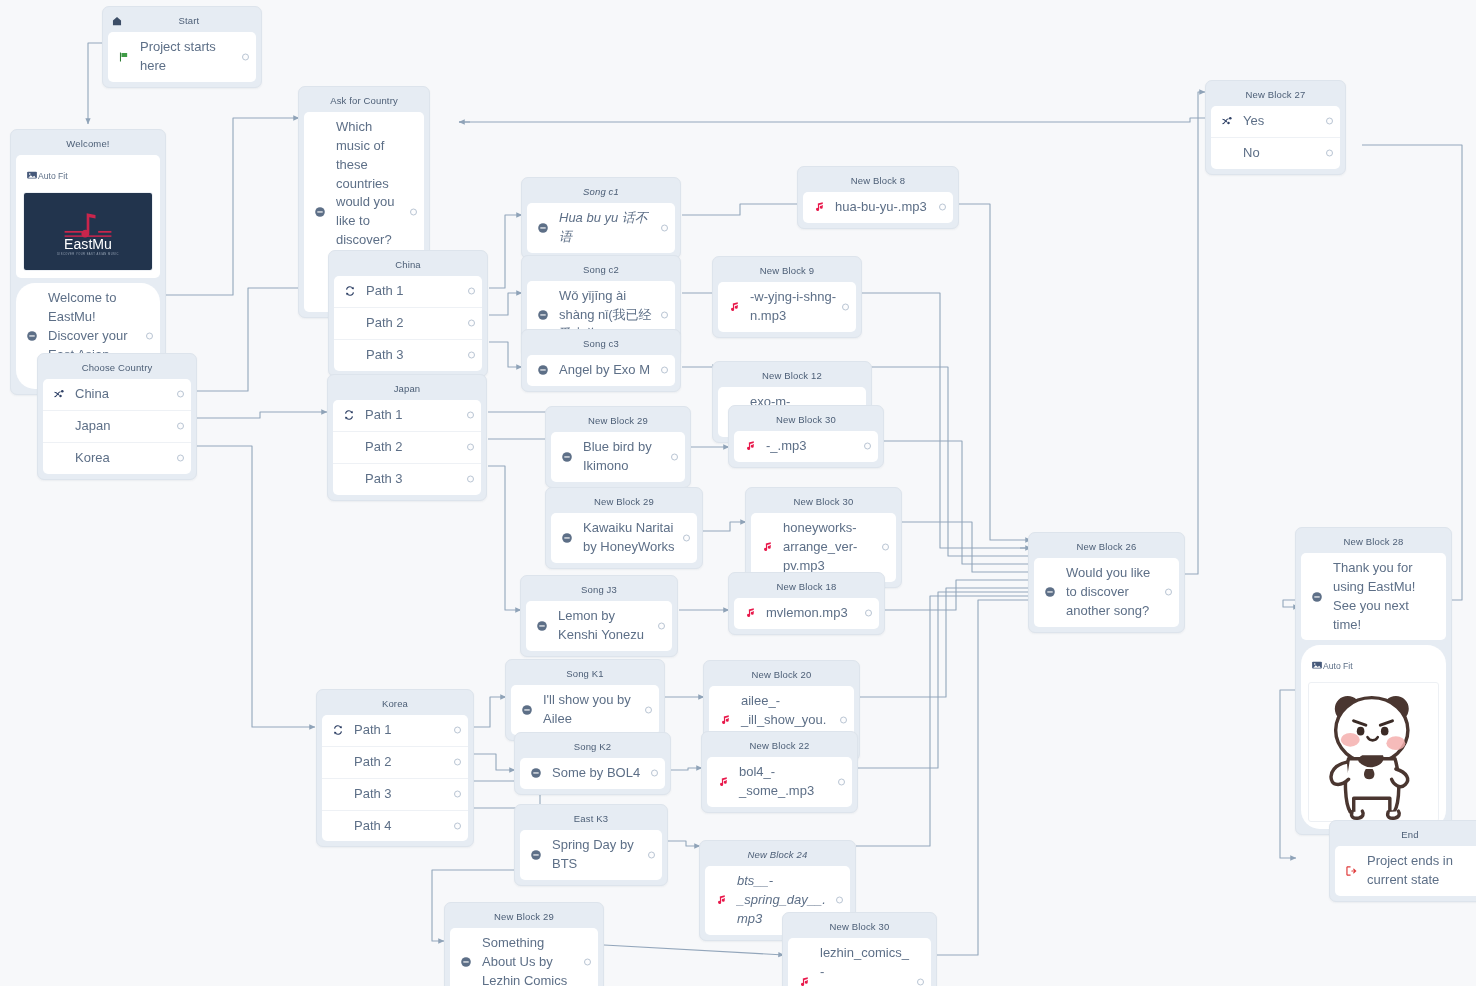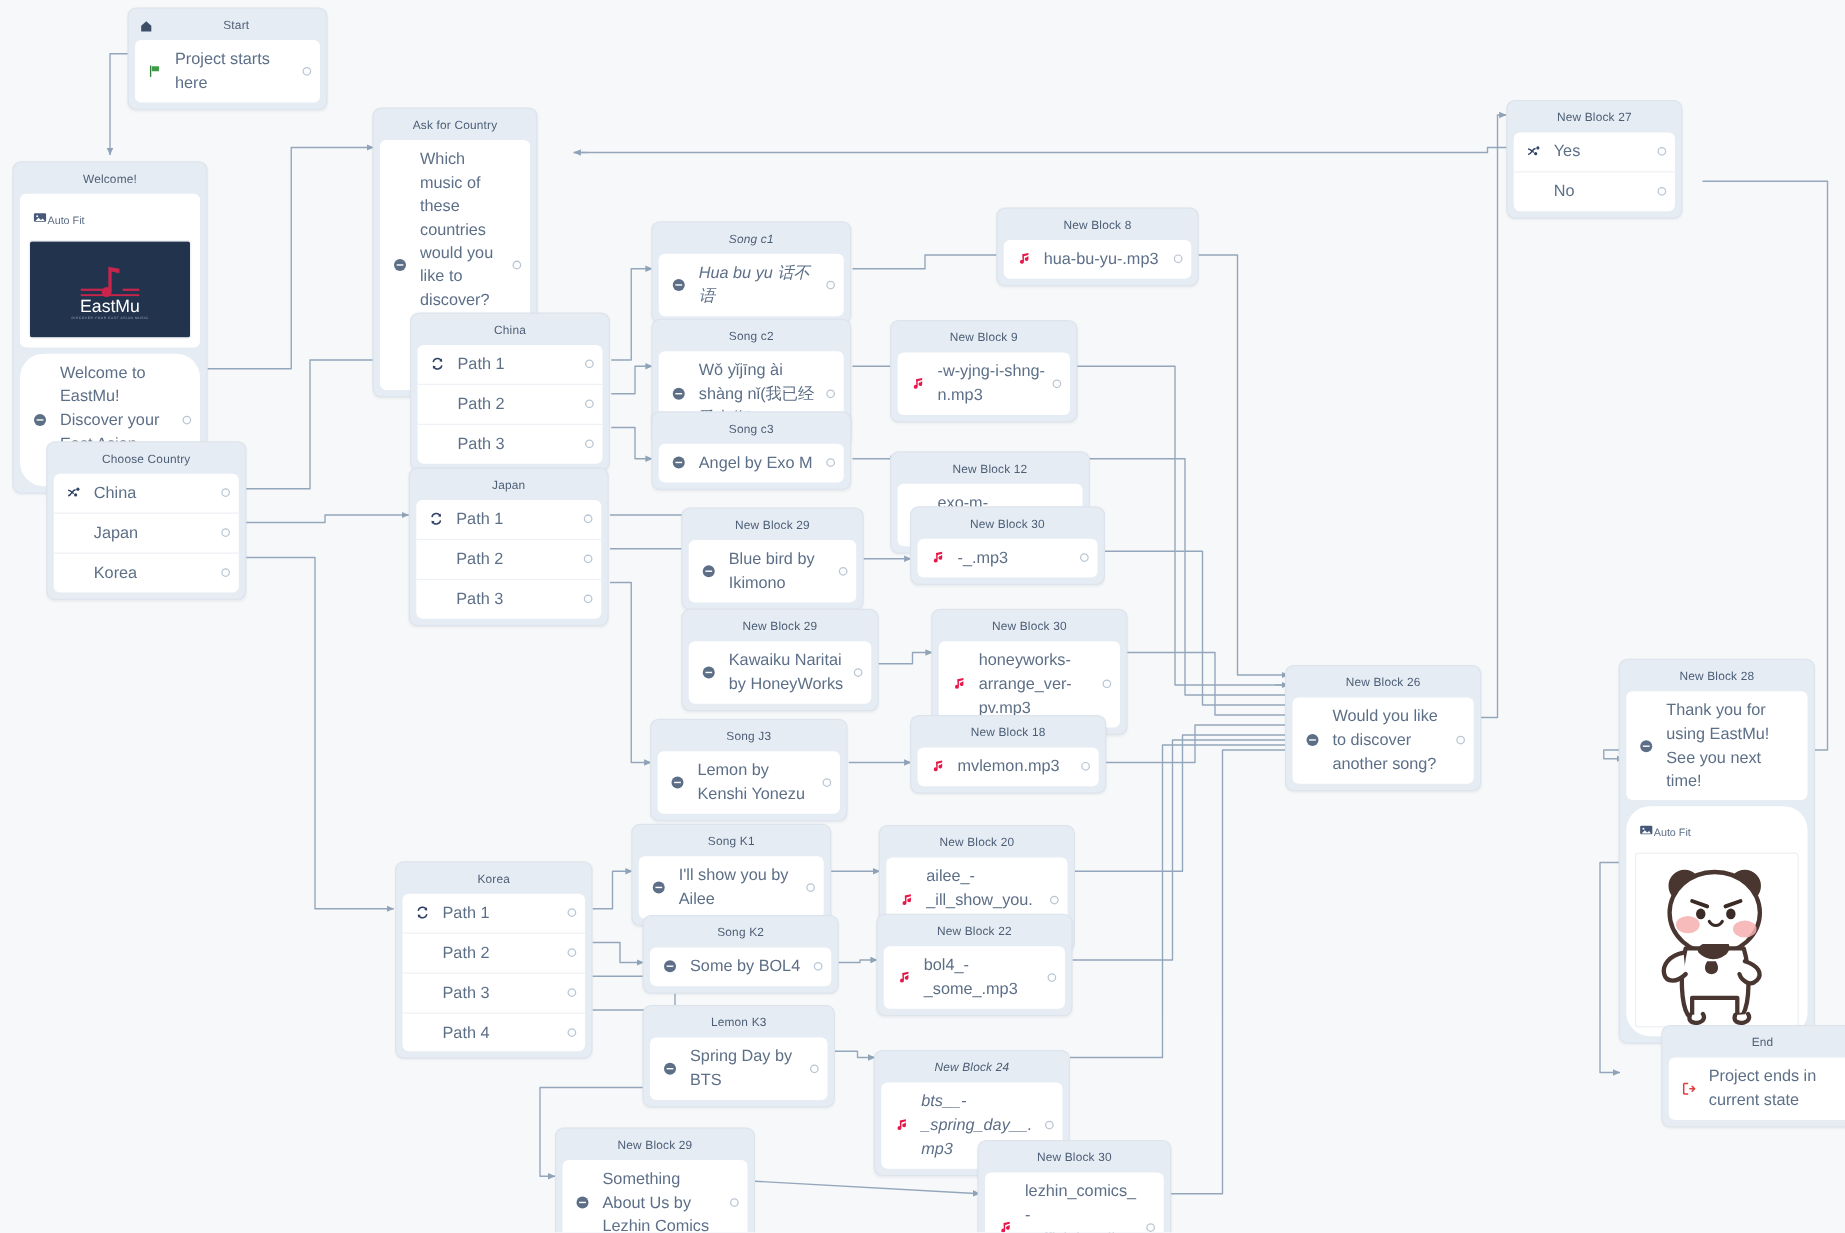--- a/index.html
+++ b/index.html
@@ -642,21 +642,21 @@
               <path d="M13 5.4 L13 8.4 a2 2 0 1 1 -1.4 -1.9 L11.6 5.8 z" fill="#e8174a"></path>
             </svg>
         </span>
         <span class="txt">bol4_-_some_.mp3</span>
         <span class="port"></span>
       </div>
     </div>
   </div>
 
   <div class="node" style="left:514px; top:804px; width:154px;">
-    <div class="node-title">Lemon K3</div>
+    <div class="node-title">East K3</div>
     <div class="card">
       <div class="row">
         <span class="ico">
           <svg viewBox="0 0 16 16" width="12" height="12">
               <circle cx="8" cy="8" r="6.4" fill="#5d6f87"></circle>
               <rect x="4.4" y="7.2" width="7.2" height="1.5" fill="#ffffff"></rect>
               <path d="M6 12.6 L8.4 10.2 L10 10.2 z" fill="#5d6f87"></path>
             </svg>
         </span>
         <span class="txt">Spring Day by BTS</span>

